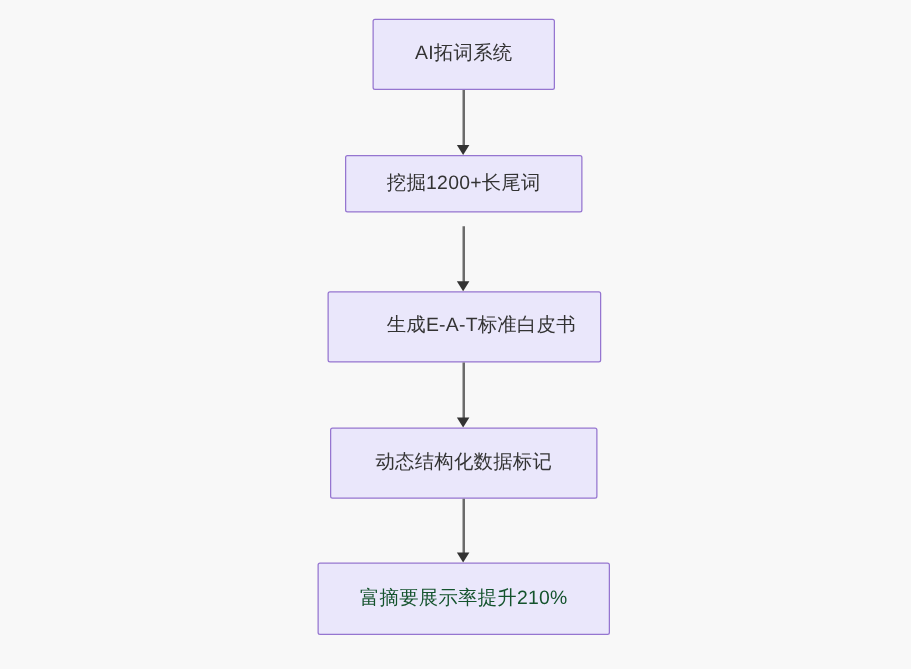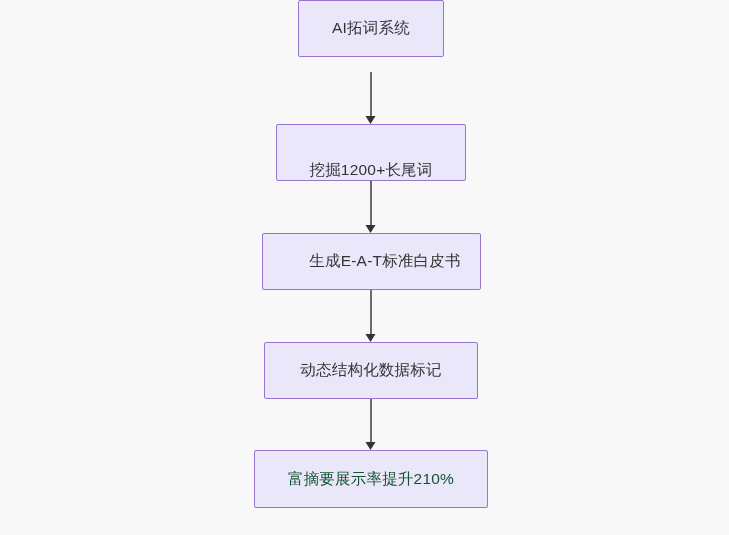--- a/index.html
+++ b/index.html
@@ -57,30 +57,30 @@
     border-right: 5.5px solid transparent;
     border-top: 8px solid #333333;
     transform: translateX(-5.5px);
   }
 </style>
 </head>
 <body style="background: rgb(248, 248, 248);">
 
 <div id="flowchart">
 
-  <div class="node" style="left: 298px; top: 0; width: 146px; height: 57px; background: rgb(234, 231, 251); border-color: rgb(149, 117, 208); color: rgb(51, 51, 51);">
+  <div class="node" style="left: 298px; top: 15px; width: 146px; height: 57px; background: rgb(234, 231, 251); border-color: rgb(149, 117, 208); color: rgb(51, 51, 51);">
     <span class="node-label">AI拓词系统</span>
   </div>
 
   <div class="edge" style="left: 371px; top: 72px; height: 52px;">
     <div class="edge-line" style="height: 45px; background: rgb(107, 107, 107);"></div>
     <div class="edge-arrow" style="top: 44px; border-top-color: rgb(51, 51, 51);"></div>
   </div>
 
-  <div class="node" style="left: 276px; top: 124px; width: 190px; height: 57px; background: rgb(234, 231, 251); border-color: rgb(149, 117, 208); color: rgb(51, 51, 51); align-items: flex-end;">
+  <div class="node" style="left: 276px; top: 124px; width: 190px; height: 46px; background: rgb(234, 231, 251); border-color: rgb(149, 117, 208); color: rgb(51, 51, 51);">
     <span class="node-label">挖掘1200+长尾词</span>
   </div>
 
   <div class="edge" style="left: 371px; top: 181px; height: 52px;">
     <div class="edge-line" style="height: 45px; background: rgb(107, 107, 107);"></div>
     <div class="edge-arrow" style="top: 44px; border-top-color: rgb(51, 51, 51);"></div>
   </div>
 
   <div class="node" style="left: 262px; top: 233px; width: 219px; height: 57px; background: rgb(234, 231, 251); border-color: rgb(149, 117, 208); color: rgb(51, 51, 51); padding-left: 27px;">
     <span class="node-label">生成E-A-T标准白皮书</span>

